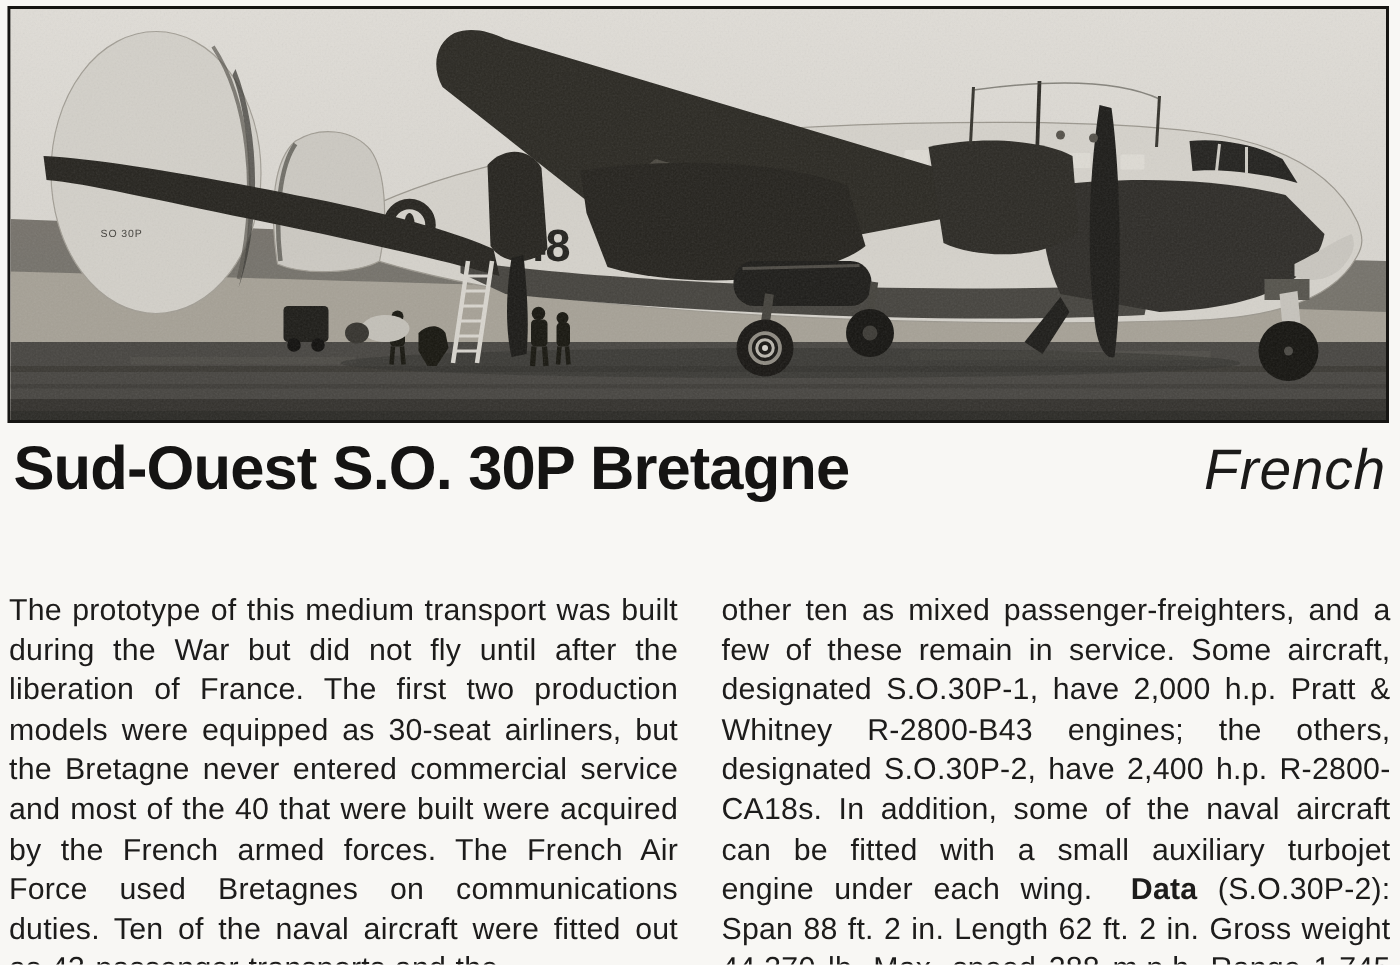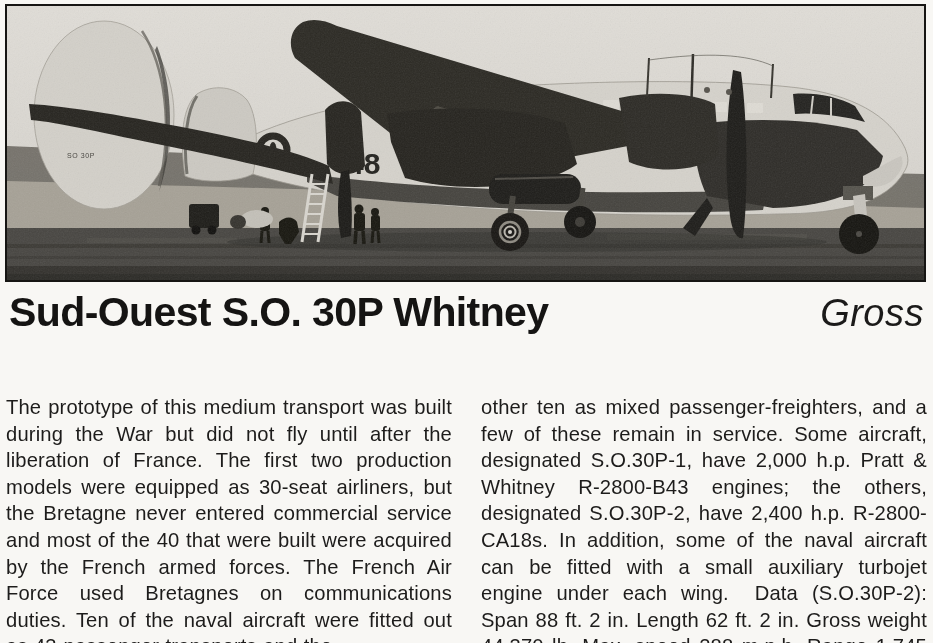--- a/index.html
+++ b/index.html
@@ -30,21 +30,21 @@
     position:absolute;left:6px;top:350px;width:921px;
     display:flex;gap:29px;margin-top:44px;
   }
   .col{
     width:452px;
     font-size:20.2px;line-height:26.6px;
     text-align:justify;text-justify:inter-word;
     letter-spacing:0.15px;word-spacing:0.6px;
     color:#1d1c1b;
   }
-  .col b{font-weight:400;padding-left:12px;}
+  .col b{font-weight:700;padding-left:12px;}
   .fin-serial{font-size:7px;letter-spacing:0.6px;}
   .fus-code{font-size:30px;font-weight:700;}
 </style>
 </head>
 <body>
 
 <div class="photo-frame">
   <svg viewBox="0 0 917 274" preserveAspectRatio="none">
     <defs>
       <linearGradient id="skyGrad" x1="0" y1="0" x2="0" y2="1">
@@ -195,20 +195,20 @@
         <ellipse cx="250" cy="213" rx="16" ry="9" fill="#c3c0b8"></ellipse>
         <ellipse cx="231" cy="216" rx="8" ry="7" fill="#35332e"></ellipse>
       </g>
     </g>
 
     <rect x="0" y="0" width="917" height="274" filter="url(#grain)" opacity="0.13"></rect>
   </svg>
 </div>
 
 <div class="headline">
-  <div class="title">Sud-Ouest S.O. 30P Whitney</div>
-  <div class="country">Gross</div>
+  <div class="title">Sud-Ouest S.O. 30P Bretagne</div>
+  <div class="country">French</div>
 </div>
 
 <div class="columns">
   <div class="col">The prototype of this medium transport was built during the War but did not fly until after the liberation of France.  The first two production models were equipped as 30-seat airliners, but the Bretagne never entered commercial service and most of the 40 that were built were acquired by the French armed forces.  The French Air Force used Bretagnes on communications duties.  Ten of the naval aircraft were fitted out as 43-passenger transports and the</div>
   <div class="col"><span>other ten as mixed passenger-freighters, and a few of these remain in service.  Some aircraft, designated S.O.30P-1, have 2,000 h.p. Pratt &amp; Whitney R-2800-B43 engines; the others, designated S.O.30P-2, have 2,400 h.p. R-2800-CA18s.  In addition, some of the naval aircraft can be fitted with a small auxiliary turbojet engine under each wing.  </span><b>Data</b><span> (S.O.30P-2): Span 88 ft. 2 in. Length 62 ft. 2 in.  Gross weight 44,370 lb. Max. speed 288 m.p.h.  Range 1,745 miles.</span></div>
 </div>
 
 </body></html>

